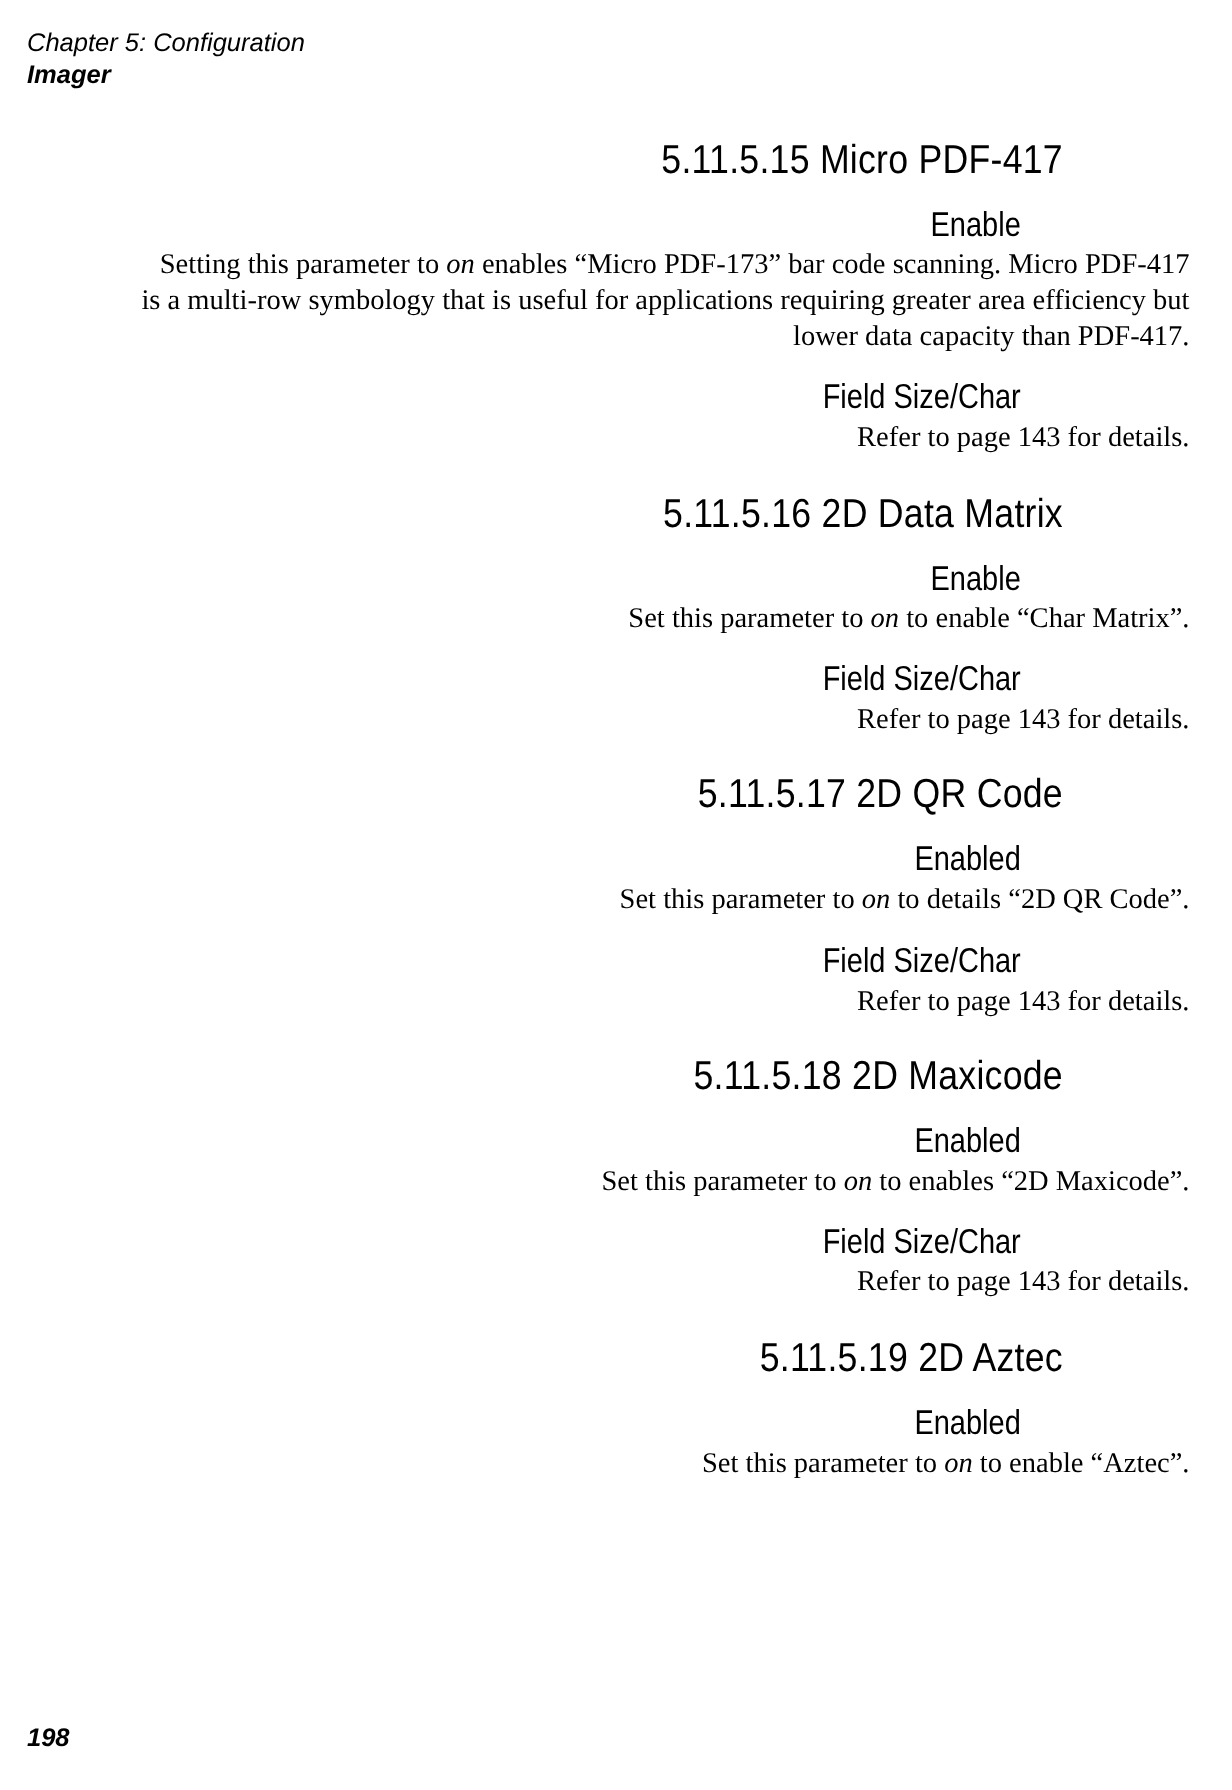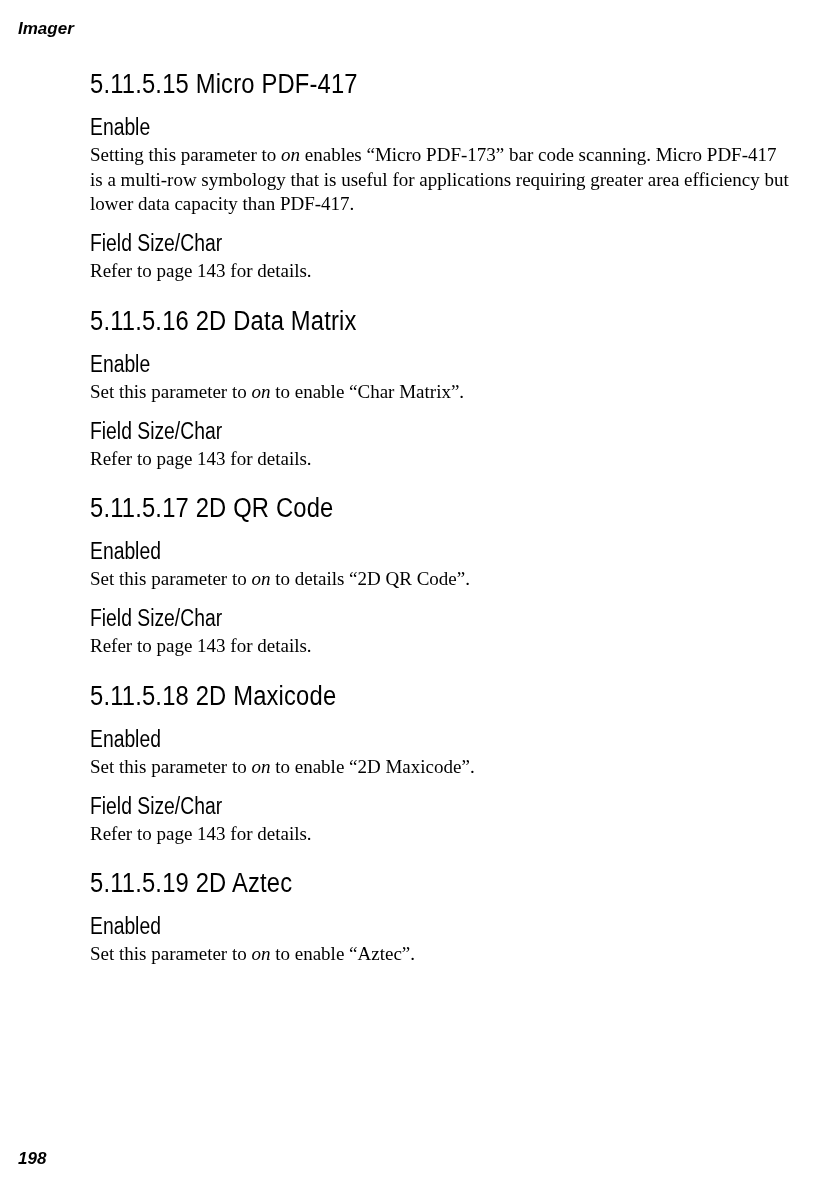--- a/index.html
+++ b/index.html
@@ -25,20 +25,21 @@
     }
     .header .chapter-line {
       font-weight: normal;
     }
     .header .section-name {
       font-weight: bold;
     }
     .content {
       padding-left: 72px;
       padding-right: 10px;
+      text-align: right;
     }
     .h1 {
       font-family: Arial, Helvetica, sans-serif;
       font-weight: normal;
       font-size: 27px;
       font-stretch: condensed;
       letter-spacing: 0.2px;
       margin-bottom: 10px;
       transform: scaleX(0.88);
       transform-origin: left center;
@@ -80,20 +81,21 @@
     }
     .footer .page-num {
       font-weight: bold;
       margin-right: 18px;
     }
   </style>
 </head>
 <body>
 
 <div class="header">
+  <div class="chapter-line">Chapter 5: Configuration</div>
   <div class="section-name">Imager</div>
 </div>
 
 <div class="content">
 
   <div class="section-block">
     <div class="h1">5.11.5.15  Micro PDF-417</div>
     <div class="h2">Enable</div>
     <div class="body-text">
       <span>Setting this parameter to </span><em>on</em><span> enables “Micro PDF-173” bar code scanning. Micro PDF-417 is a multi-row symbology that is useful for applications requiring greater area efficiency but lower data capacity than PDF-417.</span>
@@ -119,21 +121,21 @@
       <span>Set this parameter to </span><em>on</em><span> to details “2D QR Code”.</span>
     </div>
     <div class="h2">Field Size/Char</div>
     <div class="body-text">Refer to page 143 for details.</div>
   </div>
 
   <div class="section-block">
     <div class="h1">5.11.5.18  2D Maxicode</div>
     <div class="h2">Enabled</div>
     <div class="body-text">
-      <span>Set this parameter to </span><em>on</em><span> to enable “2D Maxicode”.</span>
+      <span>Set this parameter to </span><em>on</em><span> to enables “2D Maxicode”.</span>
     </div>
     <div class="h2">Field Size/Char</div>
     <div class="body-text">Refer to page 143 for details.</div>
   </div>
 
   <div class="section-block">
     <div class="h1">5.11.5.19  2D Aztec</div>
     <div class="h2">Enabled</div>
     <div class="body-text">
       <span>Set this parameter to </span><em>on</em><span> to enable “Aztec”.</span>

